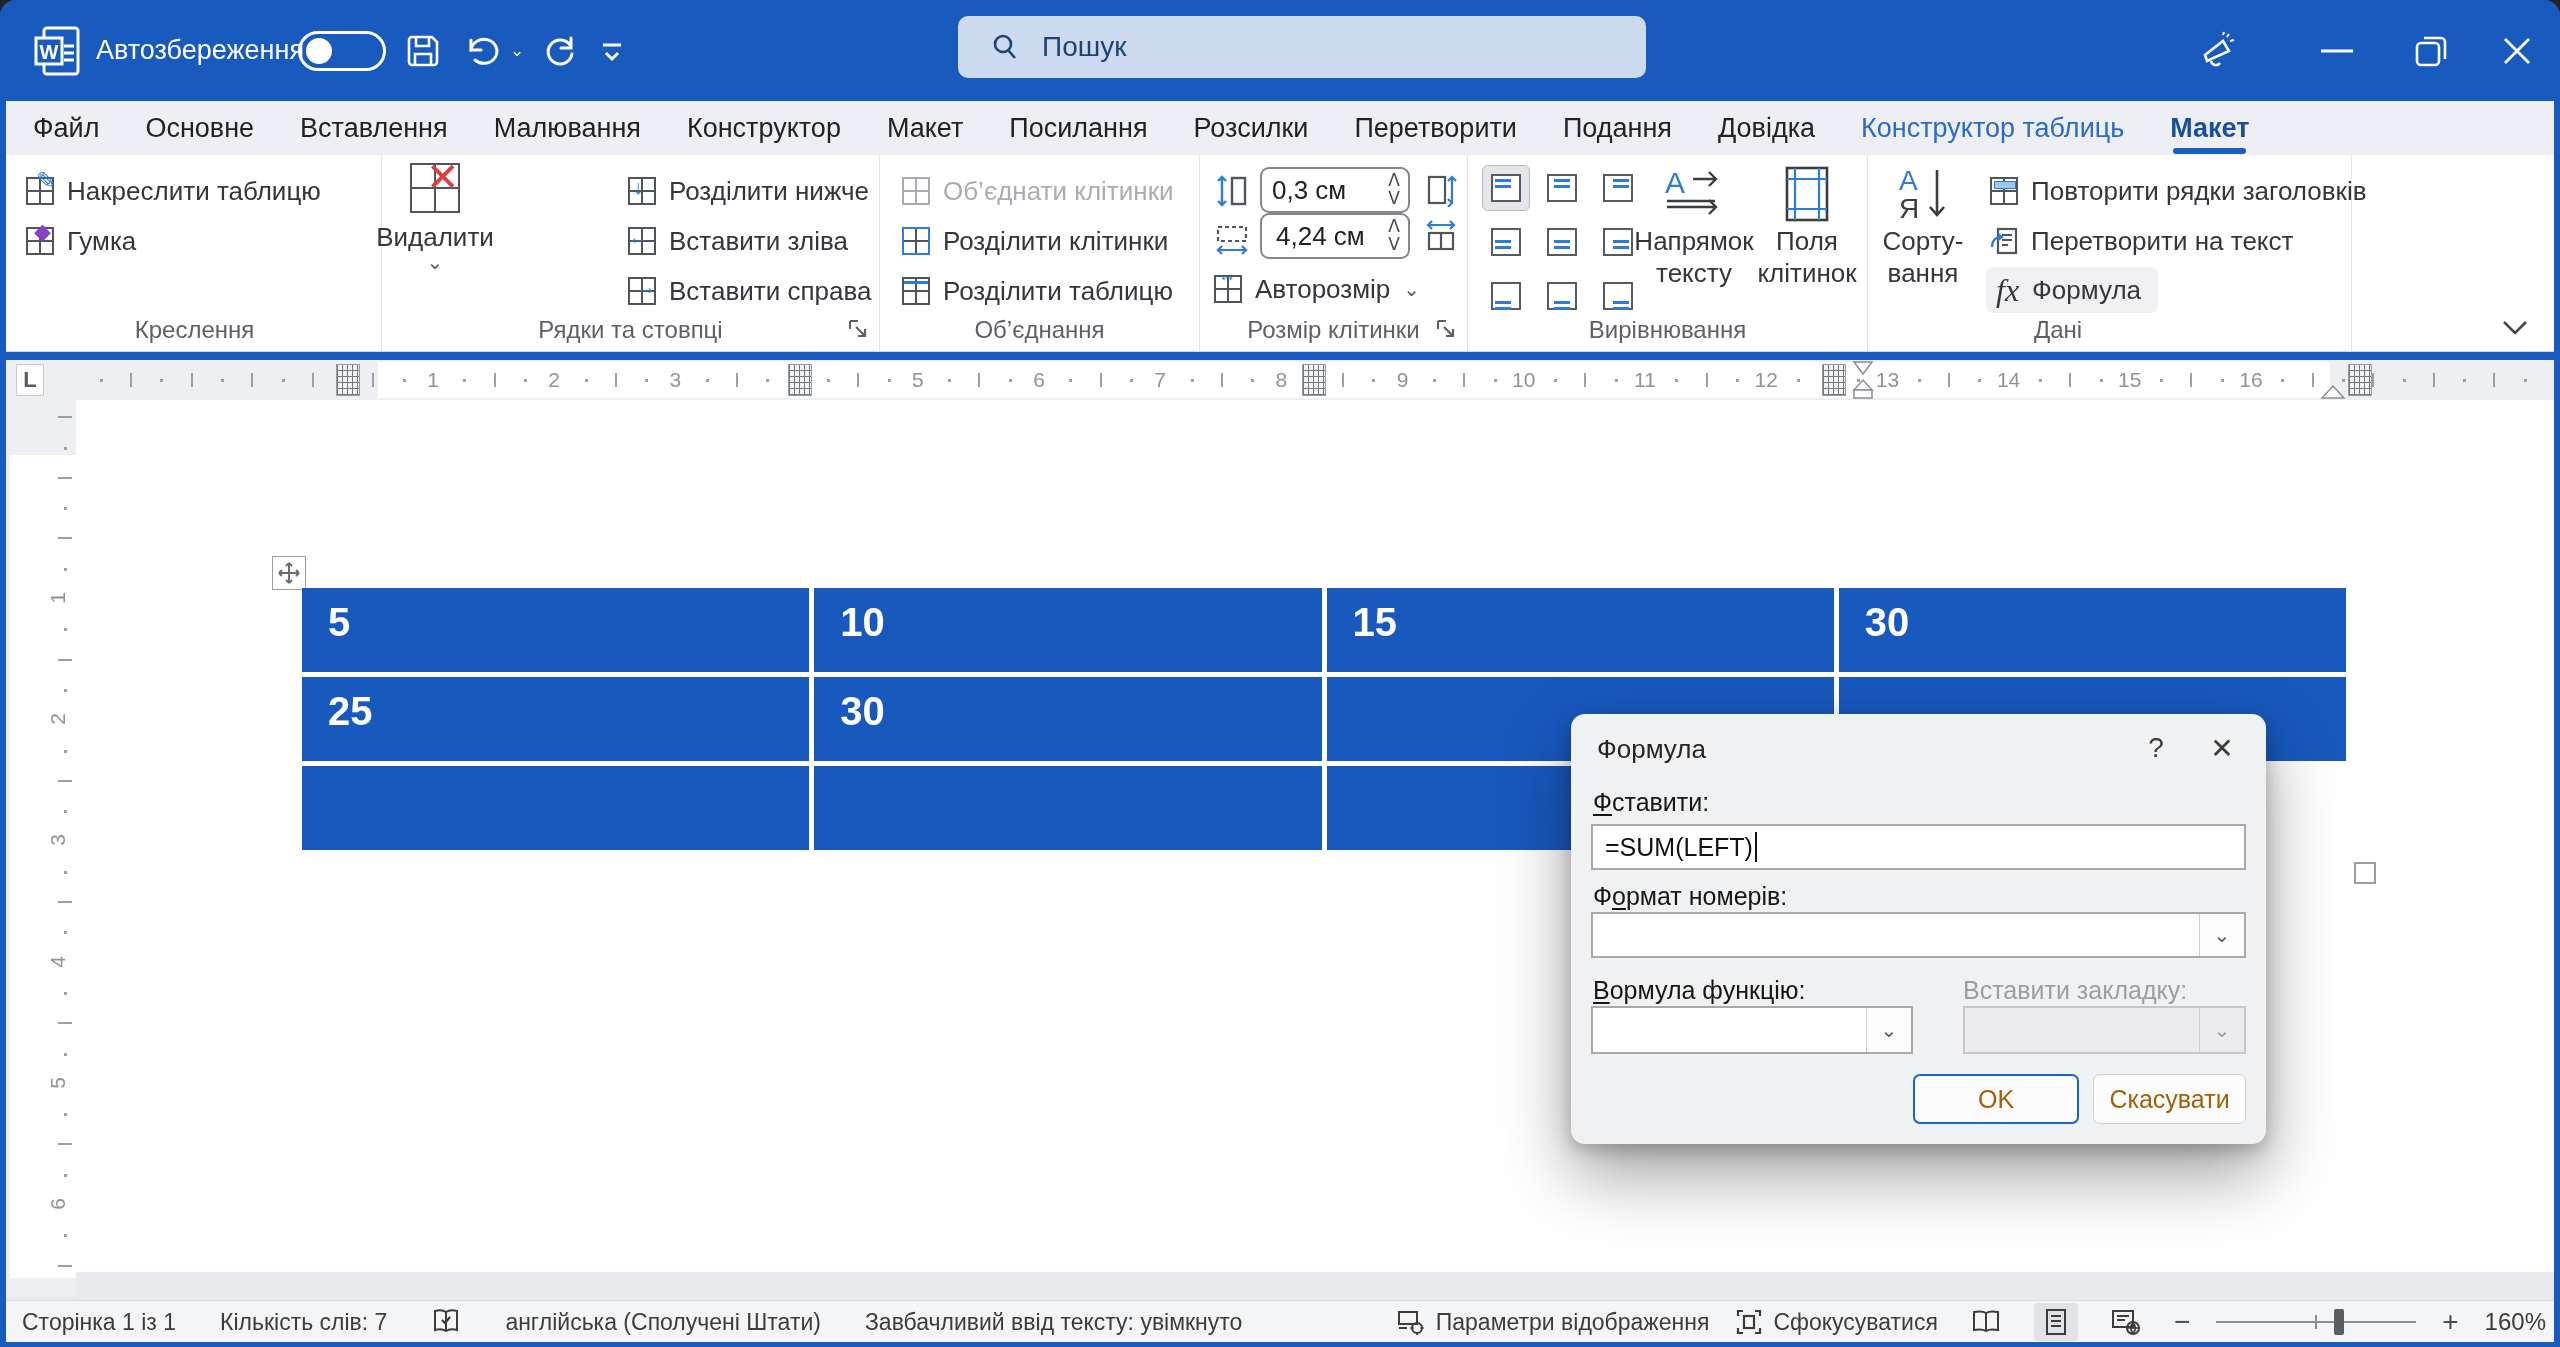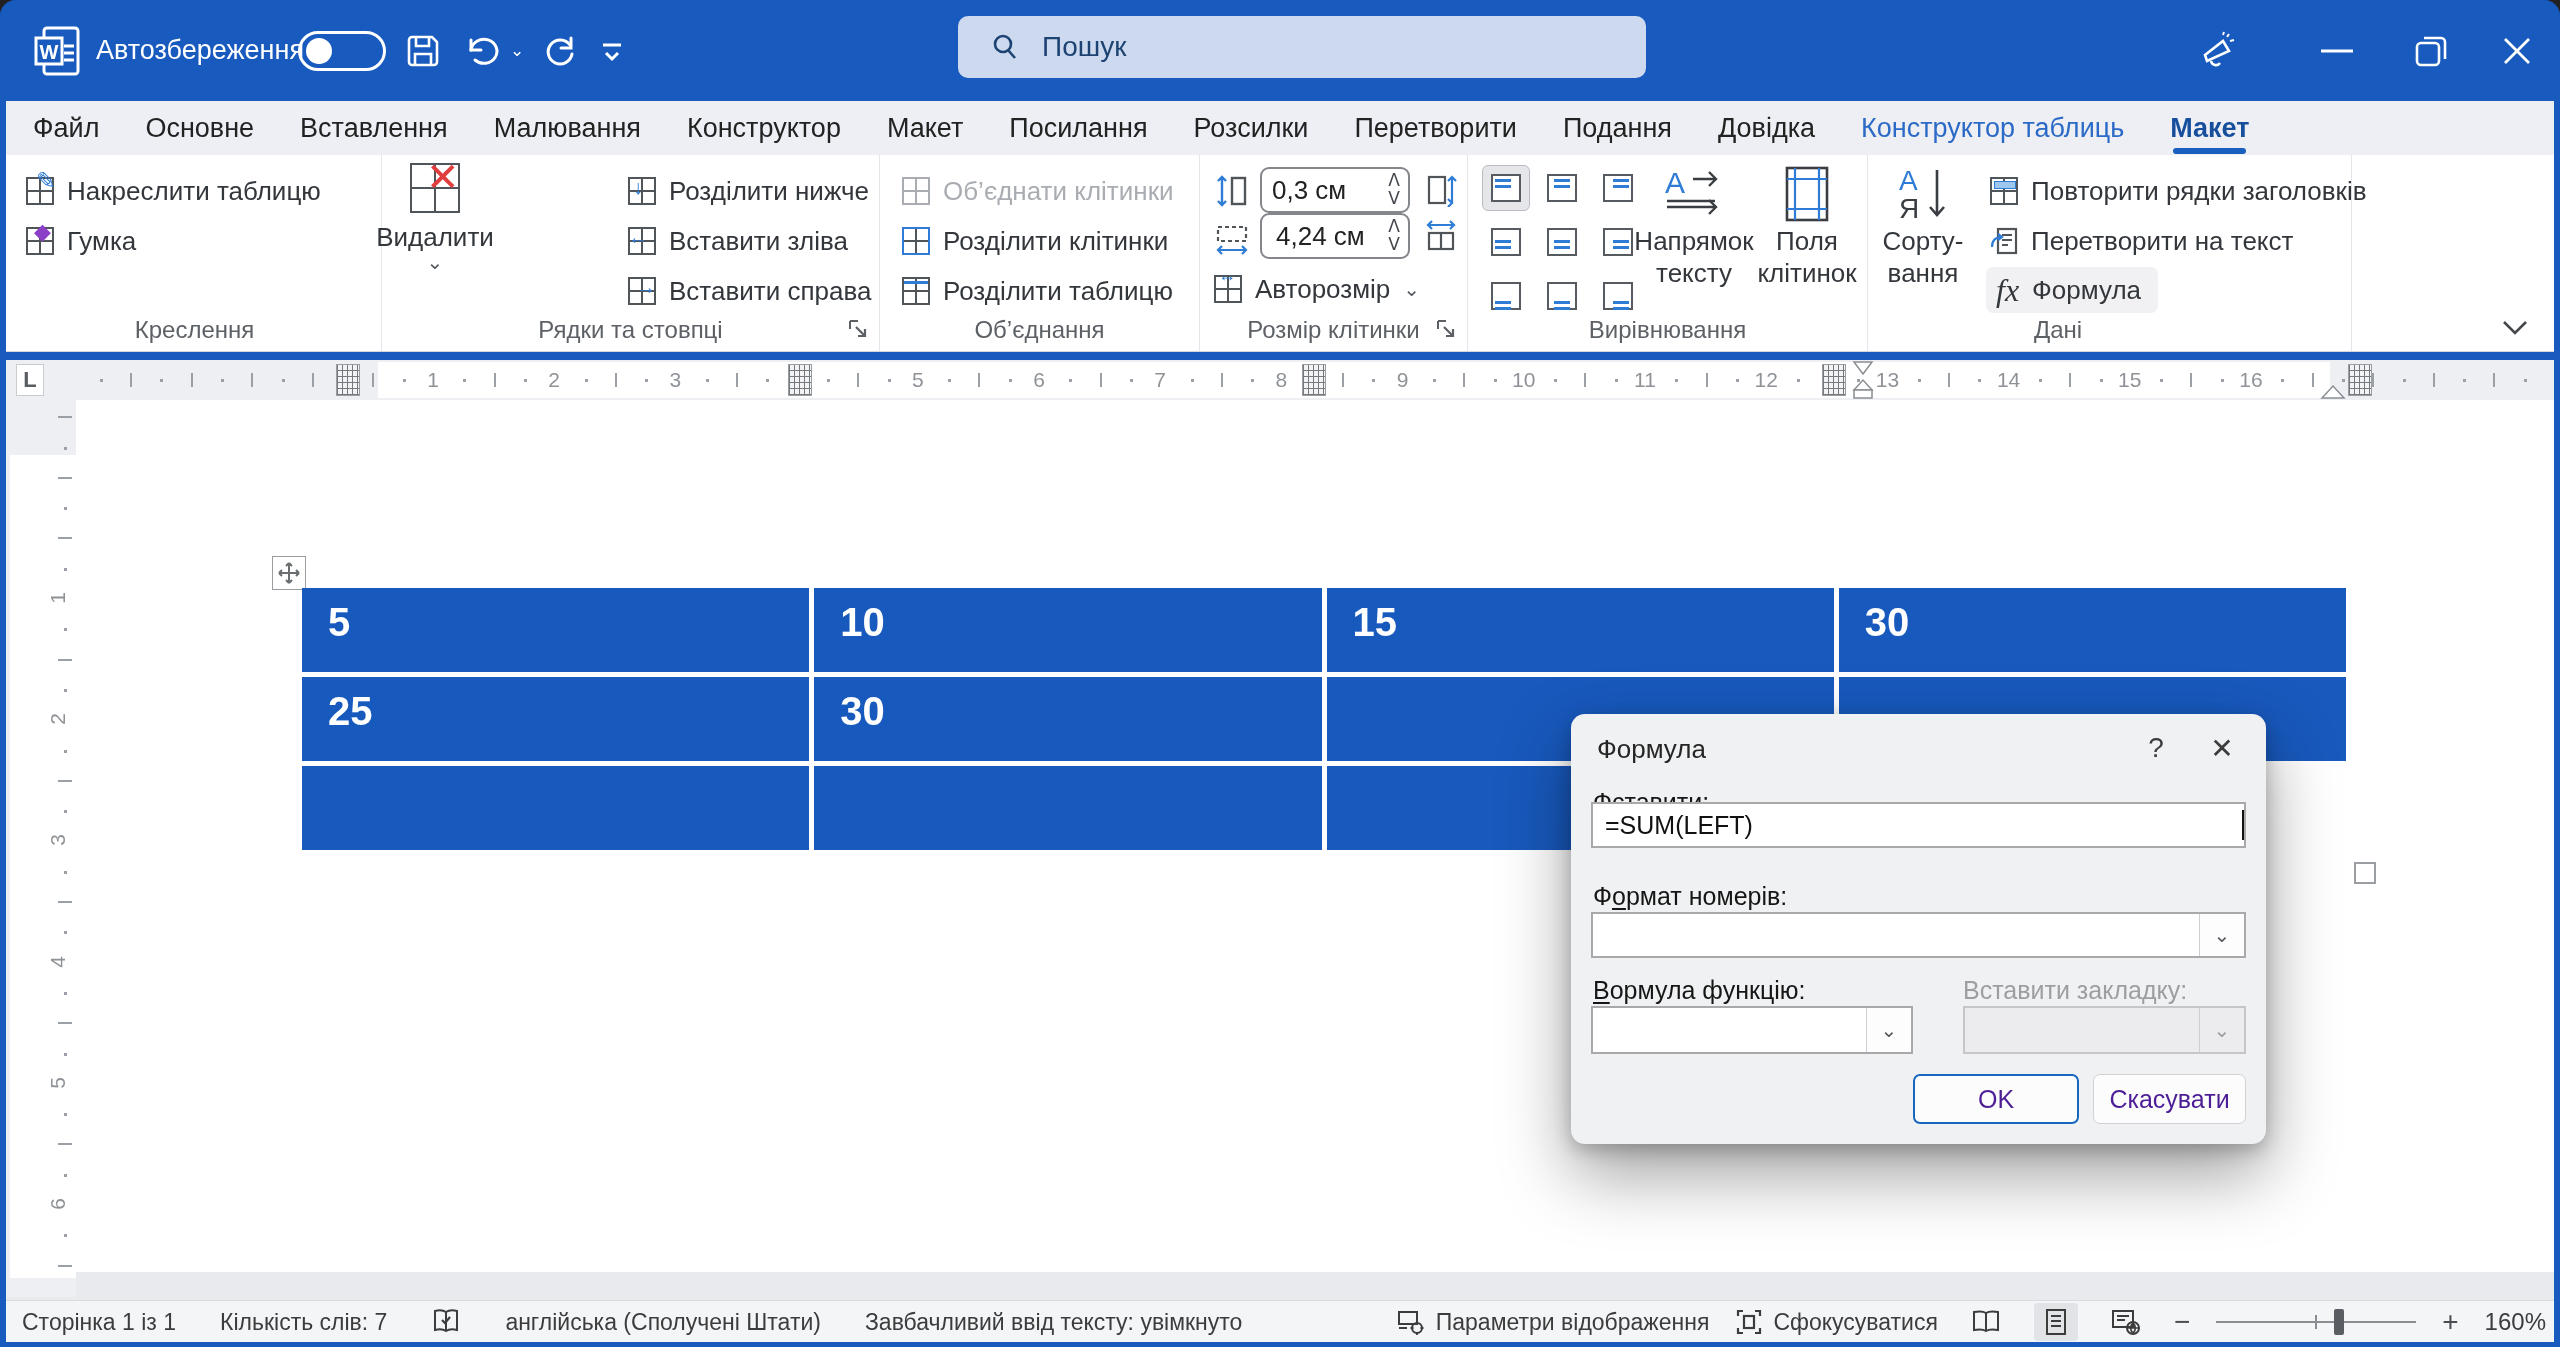--- a/index.html
+++ b/index.html
@@ -87,21 +87,21 @@
   .dlgctl{position:absolute;top:14px;width:44px;height:40px;display:flex;align-items:center;justify-content:center;font-size:28px;color:#3c3c3c;}
   .dlbl{position:absolute;left:22px;white-space:nowrap;}
   .dlbl u{text-decoration:underline;text-underline-offset:3px;}
   .dfield{position:absolute;background:#fff;border:2px solid #a9a9ab;box-sizing:border-box;display:flex;align-items:center;
           font-size:25px;color:#111;padding-left:12px;}
   .dfield .drop{position:absolute;right:0;top:0;bottom:0;width:44px;border-left:1px solid #cfcfd1;display:flex;align-items:center;justify-content:center;color:#55585c;font-size:20px;background:#fdfdfd;}
   .dfield.disabled{background:#ececee;border-color:#c6c6c8;}
   .dfield.disabled .drop{background:#ececee;color:#9a9a9c;}
   .caret{display:inline-block;width:0;height:30px;border-left:2px solid #111;margin-left:2px;}
   .dbtn{position:absolute;top:360px;height:50px;box-sizing:border-box;background:#fcfcfd;display:flex;align-items:center;justify-content:center;
-        font-size:25px;color:#4c1d95;border-radius:7px;}
+        font-size:25px;color:#a16207;border-radius:7px;}
   #okbtn{left:342px;width:166px;border:2.5px solid #1767c0;}
   #cancelbtn{left:522px;width:153px;border:1.5px solid #d2d2d4;}
 
   
   #statusbar{position:absolute;left:0;top:1300px;width:2560px;height:42px;background:#f4f5f7;border-top:1px solid #d9dbde;
              display:flex;align-items:center;font-size:23px;color:#3c3c3c;}
   #sbleft{display:flex;align-items:center;gap:44px;padding-left:22px;}
   #sbright{position:absolute;right:14px;top:0;height:42px;display:flex;align-items:center;gap:26px;}
   .sbitem{display:flex;align-items:center;gap:10px;white-space:nowrap;}
   .viewbtn{width:44px;height:38px;display:flex;align-items:center;justify-content:center;border-radius:4px;}
@@ -641,21 +641,21 @@
   <div id="resizehandle"></div>
 
   <div id="dialog">
     <div id="dlgtitle">Формула</div>
     <div class="dlgctl" style="right:88px;">?</div>
     <div class="dlgctl" style="right:22px;">✕</div>
 
     <div class="dlbl" style="top:74px;">
       <u>Ф</u><span>ставити:</span>
     </div>
-    <div class="dfield" style="left:20px;top:88px;width:655px;height:46px;justify-content:space-between;">
+    <div class="dfield" style="left:20px;top:110px;width:655px;height:46px;">
       <span>=SUM(LEFT)</span>
         <span class="caret"></span>
     </div>
 
     <div class="dlbl" style="top:168px;">
       <span>Ф</span><u>о</u><span>рмат номерів:</span>
     </div>
     <div class="dfield" style="left:20px;top:198px;width:655px;height:46px;">
       <span class="drop">⌄</span>
     </div>

